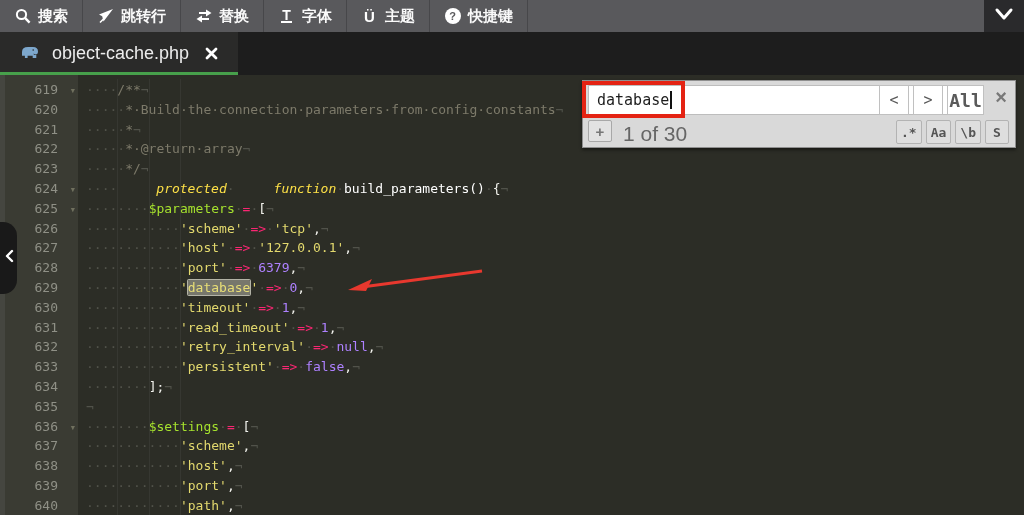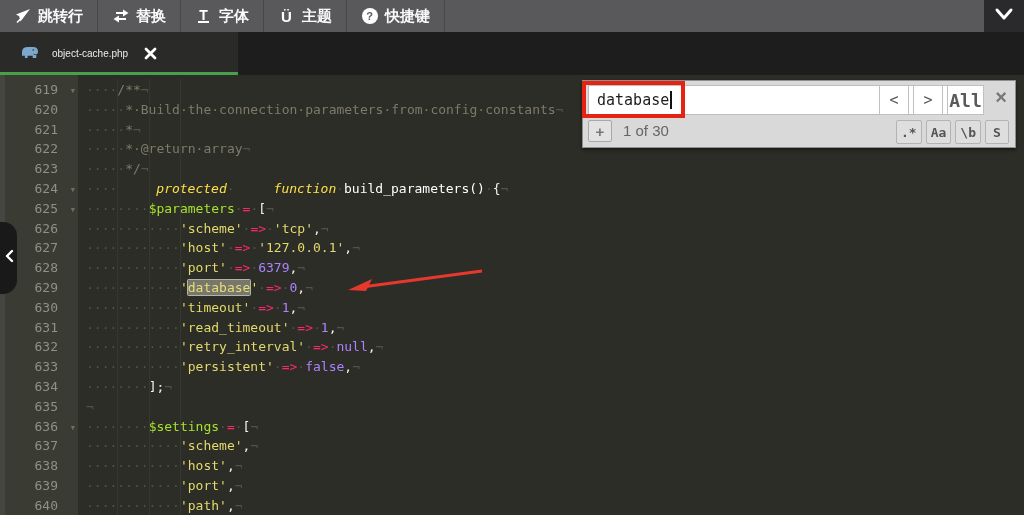--- a/index.html
+++ b/index.html
@@ -17,21 +17,21 @@
   .tb-corner { width:40px; height:32px; background:#2a2a2c; display:flex; align-items:center; justify-content:center; }
   .glyph-T { font-weight:bold; font-size:14px; color:#fff; border-bottom:2px solid #fff; line-height:12px; padding:0 1px; }
   .glyph-U { font-weight:bold; font-size:15px; color:#fff; }
   .glyph-q { width:16px; height:16px; border-radius:50%; background:#fff; color:#59595c;
     font-size:11px; font-weight:bold; display:inline-flex; align-items:center; justify-content:center; }
 
   
   .tabbar { position:absolute; top:32px; left:0; width:1024px; height:43px; background:#1d1d1d; }
   .tab { position:absolute; left:0; top:0; width:238px; height:43px; background:#2a2a29;
     display:flex; align-items:center; padding-left:20px; cursor:pointer; }
-  .tab-name { color:#ececec; font-size:10px; margin-left:12px; }
+  .tab-name { color:#ececec; font-size:18px; margin-left:12px; }
   .tab-close { margin-left:16px; display:inline-flex; cursor:pointer; }
   .tab-underline { position:absolute; left:0; bottom:0; width:238px; height:3px; background:#47a04b; }
 
   
   .editor { position:absolute; top:75px; left:0; width:1024px; height:440px; background:#2c2d26; overflow:hidden; }
   .gutter-bg { position:absolute; left:0; top:0; width:78px; height:440px; background:#3a3b33; }
   .side-strip { position:absolute; left:0; top:0; width:5px; height:440px; background:#454640; }
   .indent-guide { position:absolute; top:4px; bottom:0; width:1px; background:rgba(255,255,255,0.05); }
   .code-lines { position:absolute; left:0; top:5px; width:1024px;
     font-family:"DejaVu Sans Mono", monospace; font-size:13px; line-height:19.8px; white-space:pre; }
@@ -63,38 +63,47 @@
     display:flex; align-items:center; justify-content:center; color:#5a5a5a; cursor:pointer;
     font-family:"DejaVu Sans Mono", monospace; }
   .sp-prev { left:296px; width:30px; font-size:15px; }
   .sp-next { left:330px; width:30px; font-size:15px; }
   .sp-all  { left:364px; width:37px; font-size:18px;font-weight:bold; }
   .sp-close { position:absolute; right:8px; top:6px; font-size:20px; font-weight:bold; color:#787878; cursor:pointer; line-height:20px; }
   .sp-row2 { position:relative; height:30px; }
   .sp-add { position:absolute; left:5px; top:1px; width:24px; height:22px; background:#e2e2e2;
     border:1px solid #a8a8a8; border-radius:2px; color:#777; font-size:15px; font-weight:bold;
     display:flex; align-items:center; justify-content:center; cursor:pointer; }
-  .sp-counter { position:absolute; left:40px; top:3px; font-size:15px; color:#666; }
+  .sp-counter { position:absolute; left:40px; top:3px; font-size:21px; color:#666; }
   .sp-toggles { position:absolute; right:6px; top:1px; display:flex; gap:4px; }
   .sp-toggle { min-width:24px; height:24px; padding:0 4px; background:#dedede; border:1px solid #b3b3b3;
     border-radius:2px; color:#555; font-size:13px; font-weight:bold;
     font-family:"DejaVu Sans Mono", monospace; display:flex; align-items:center; justify-content:center; cursor:pointer; }
 
   
   .anno-rect { position:absolute; left:582px; top:81px; width:103px; height:37px;
     border:4px solid #e42313; pointer-events:none; z-index:30; }
   .anno-arrow { position:absolute; left:340px; top:258px; z-index:30; pointer-events:none; }
 </style>
 </head>
 <body>
 
 <div id="app">
 
   <div class="toolbar">
     <div class="tb-items">
+      <div class="tb-item">
+        <span class="ic">
+          <svg width="16" height="16" viewBox="0 0 16 16">
+              <circle cx="6.5" cy="6.5" r="4.6" fill="none" stroke="#fff" stroke-width="2"></circle>
+              <line x1="10.2" y1="10.2" x2="14.6" y2="14.6" stroke="#fff" stroke-width="2.4"></line>
+            </svg>
+        </span>
+        <span>搜索</span>
+      </div>
       <div class="tb-item">
         <span class="ic">
           <svg width="16" height="16" viewBox="0 0 16 16">
               <path d="M15 1L5.5 13.5 4.2 8.2 1 6.5z" fill="#fff"></path>
               <path d="M2 14.5l3.5-3.5" stroke="#fff" stroke-width="1.6"></path>
             </svg>
         </span>
         <span>跳转行</span>
       </div>
       <div class="tb-item">

